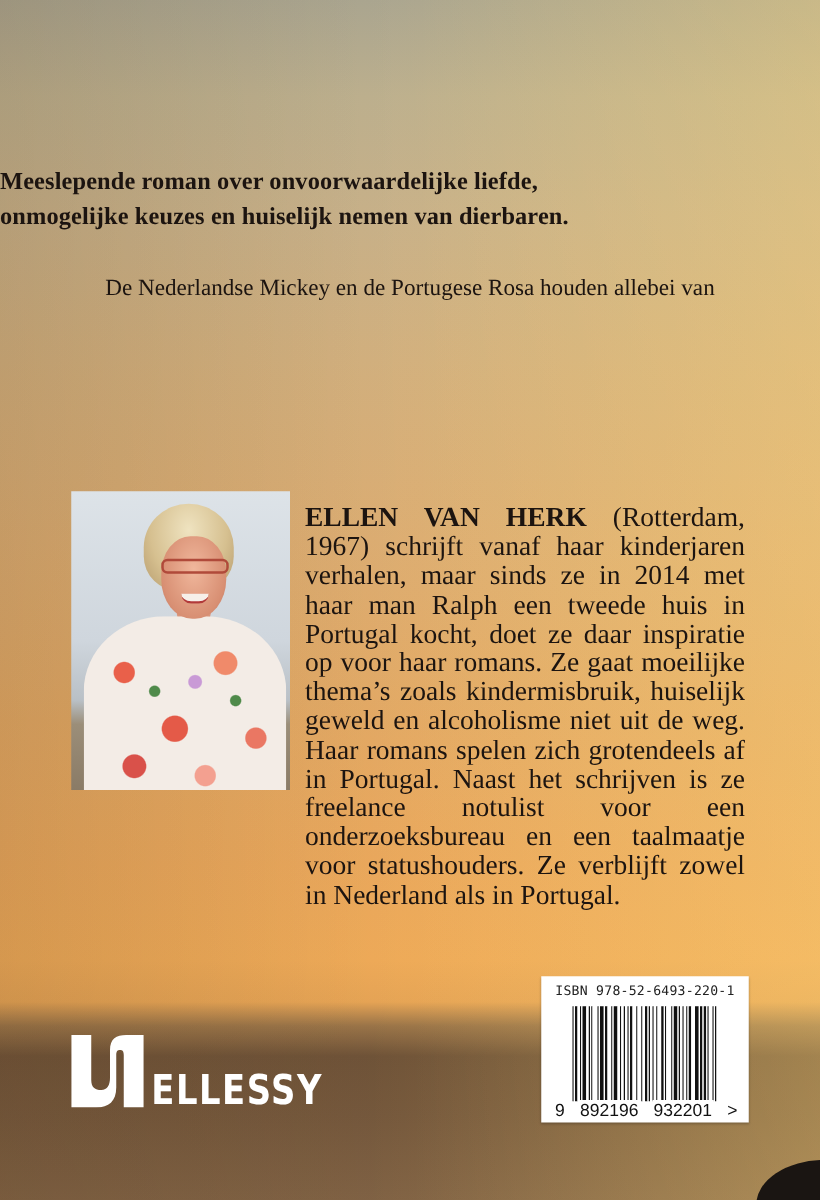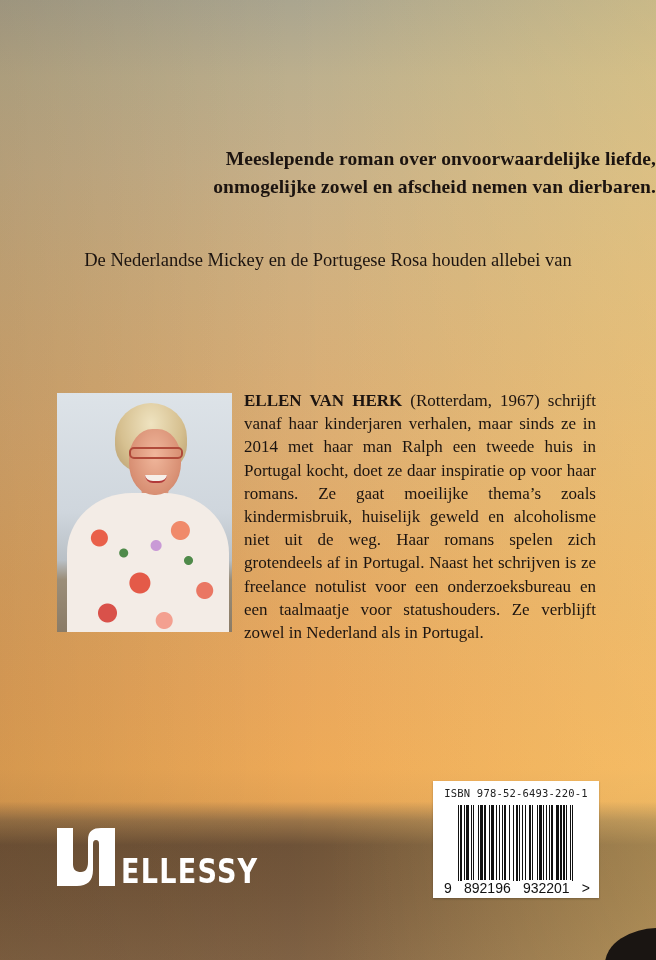--- a/index.html
+++ b/index.html
@@ -26,27 +26,27 @@
           #9a7448 85.5%,
           #6f5338 88%,
           #75583c 93%,
           #806244 100%);
     }
     .bg-vignette {
       position: absolute; inset: 0;
       background: linear-gradient(90deg, rgba(120,80,40,0.10) 0%, rgba(0,0,0,0) 45%, rgba(255,210,110,0.22) 100%);
     }
     .tagline {
-      position: absolute; left: 0; right: 0; top: 145px;
-      text-align: right; font-weight: bold; font-size: 19.5px; line-height: 28px;
+      position: absolute; left: 0; right: 0; top: 132px;
+      text-align: left; font-weight: bold; font-size: 19.5px; line-height: 28px;
       letter-spacing: 0.1px;
     }
     .synopsis {
       position: absolute; left: 0; right: 0; top: 219px;
-      text-align: center; font-size: 18.5px; line-height: 24.5px; margin-top: 29px;
+      text-align: center; font-size: 18.5px; line-height: 24.5px;
     }
     .photo {
       position: absolute; left: 57px; top: 393px; width: 175px; height: 239px;
       overflow: hidden;
       background: linear-gradient(180deg, #dde3e8 0%, #cfd6dd 50%, #b9c0c6 70%, #9b8e79 78%, #8a7b66 100%);
     }
     .photo .hair {
       position: absolute; left: 58px; top: 10px; width: 72px; height: 70px;
       border-radius: 50% 50% 40% 40%;
       background: radial-gradient(ellipse at 50% 30%, #efe3c0 0%, #d6c090 60%, #b59a6c 100%);
@@ -77,22 +77,22 @@
         radial-gradient(circle at 35% 40%, #4f8a4a 0 4px, transparent 5px),
         radial-gradient(circle at 75% 45%, #4f8a4a 0 4px, transparent 5px),
         radial-gradient(circle at 55% 35%, #c99ad6 0 5px, transparent 6px),
         #f3ece6;
     }
     .photo .neck {
       position: absolute; left: 84px; top: 96px; width: 28px; height: 40px;
       background: #d8957a; clip-path: polygon(0 0, 100% 0, 70% 100%, 30% 100%);
     }
     .bio {
-      position: absolute; left: 244px; top: 389px; width: 352px;
-      font-size: 17px; line-height: 23.2px; text-align: justify;
+      position: absolute; left: 244px; top: 402px; width: 352px;
+      font-size: 22px; line-height: 23.2px; text-align: justify;
     }
     .bio .author { font-weight: bold; }
     .logo {
       position: absolute; left: 57px; top: 826px; height: 60px;
       display: flex; align-items: flex-end; color: #ffffff;
     }
     .logo svg { display: block; }
     .logo-word {
       font-family: "DejaVu Sans", "Liberation Sans", sans-serif;
       font-weight: bold; font-size: 33px; line-height: 33px; letter-spacing: 1.5px;
@@ -125,21 +125,21 @@
     }
   </style>
 </head>
 <body>
 
 <div class="bg"></div>
 <div class="bg-vignette"></div>
 
 <div class="tagline">
   <div>Meeslepende roman over onvoorwaardelijke liefde,</div>
-  <div>onmogelijke zowel en afscheid nemen van dierbaren.</div>
+  <div>onmogelijke keuzes en huiselijk nemen van dierbaren.</div>
 </div>
 
 <div class="synopsis">
   <div>De Nederlandse Mickey en de Portugese Rosa houden allebei van</div>
 </div>
 
 <div class="photo" title="Portrait of the author in a floral blouse">
   <div class="hair"></div>
   <div class="neck"></div>
   <div class="shirt"></div>

